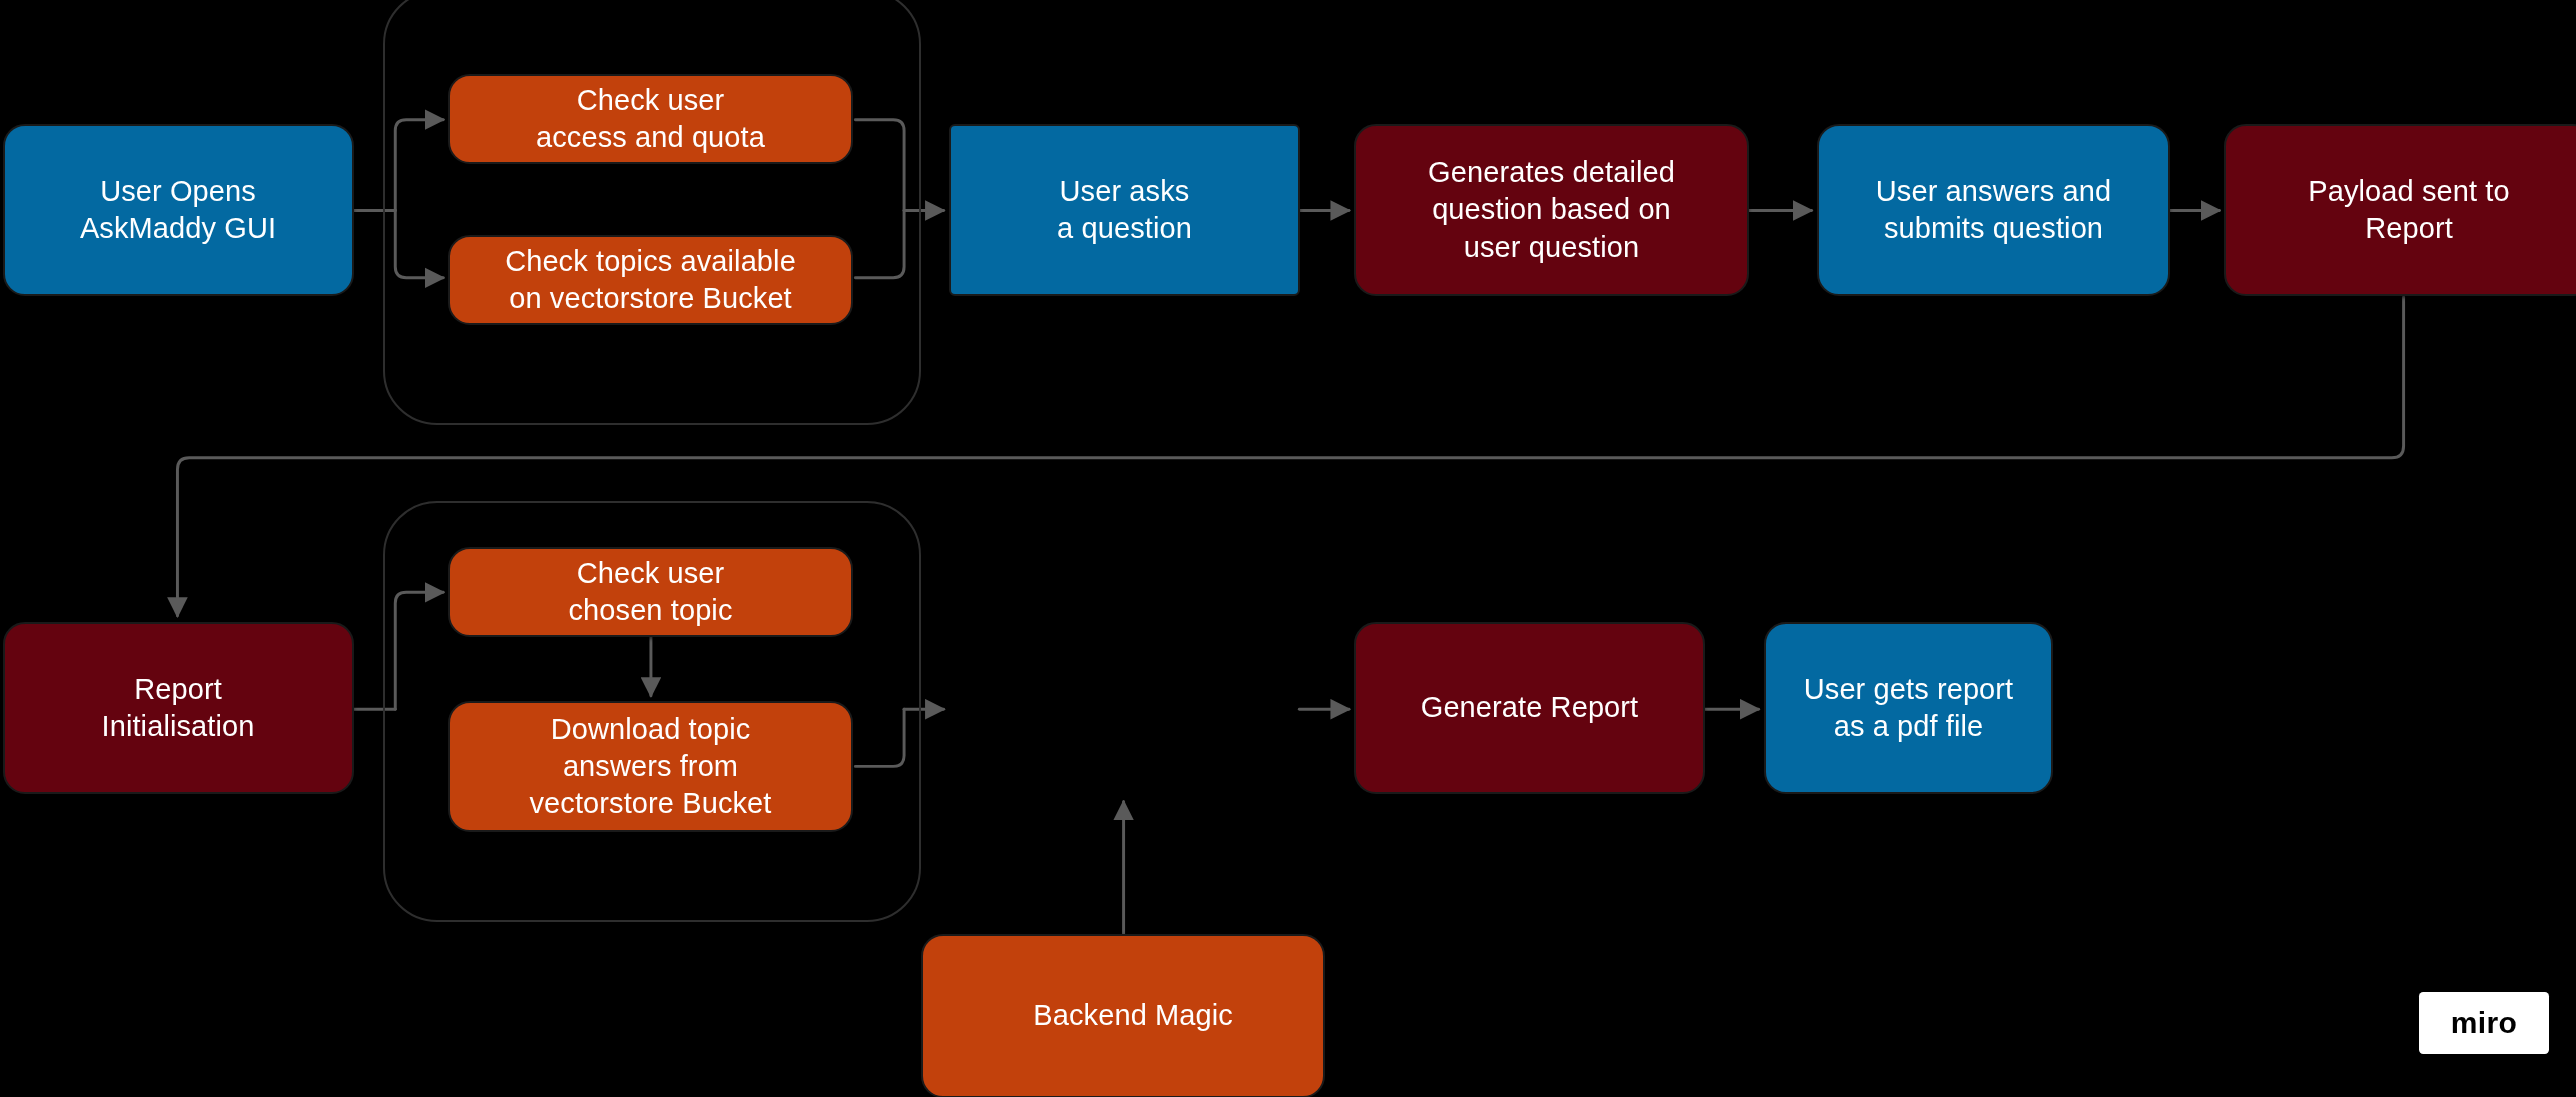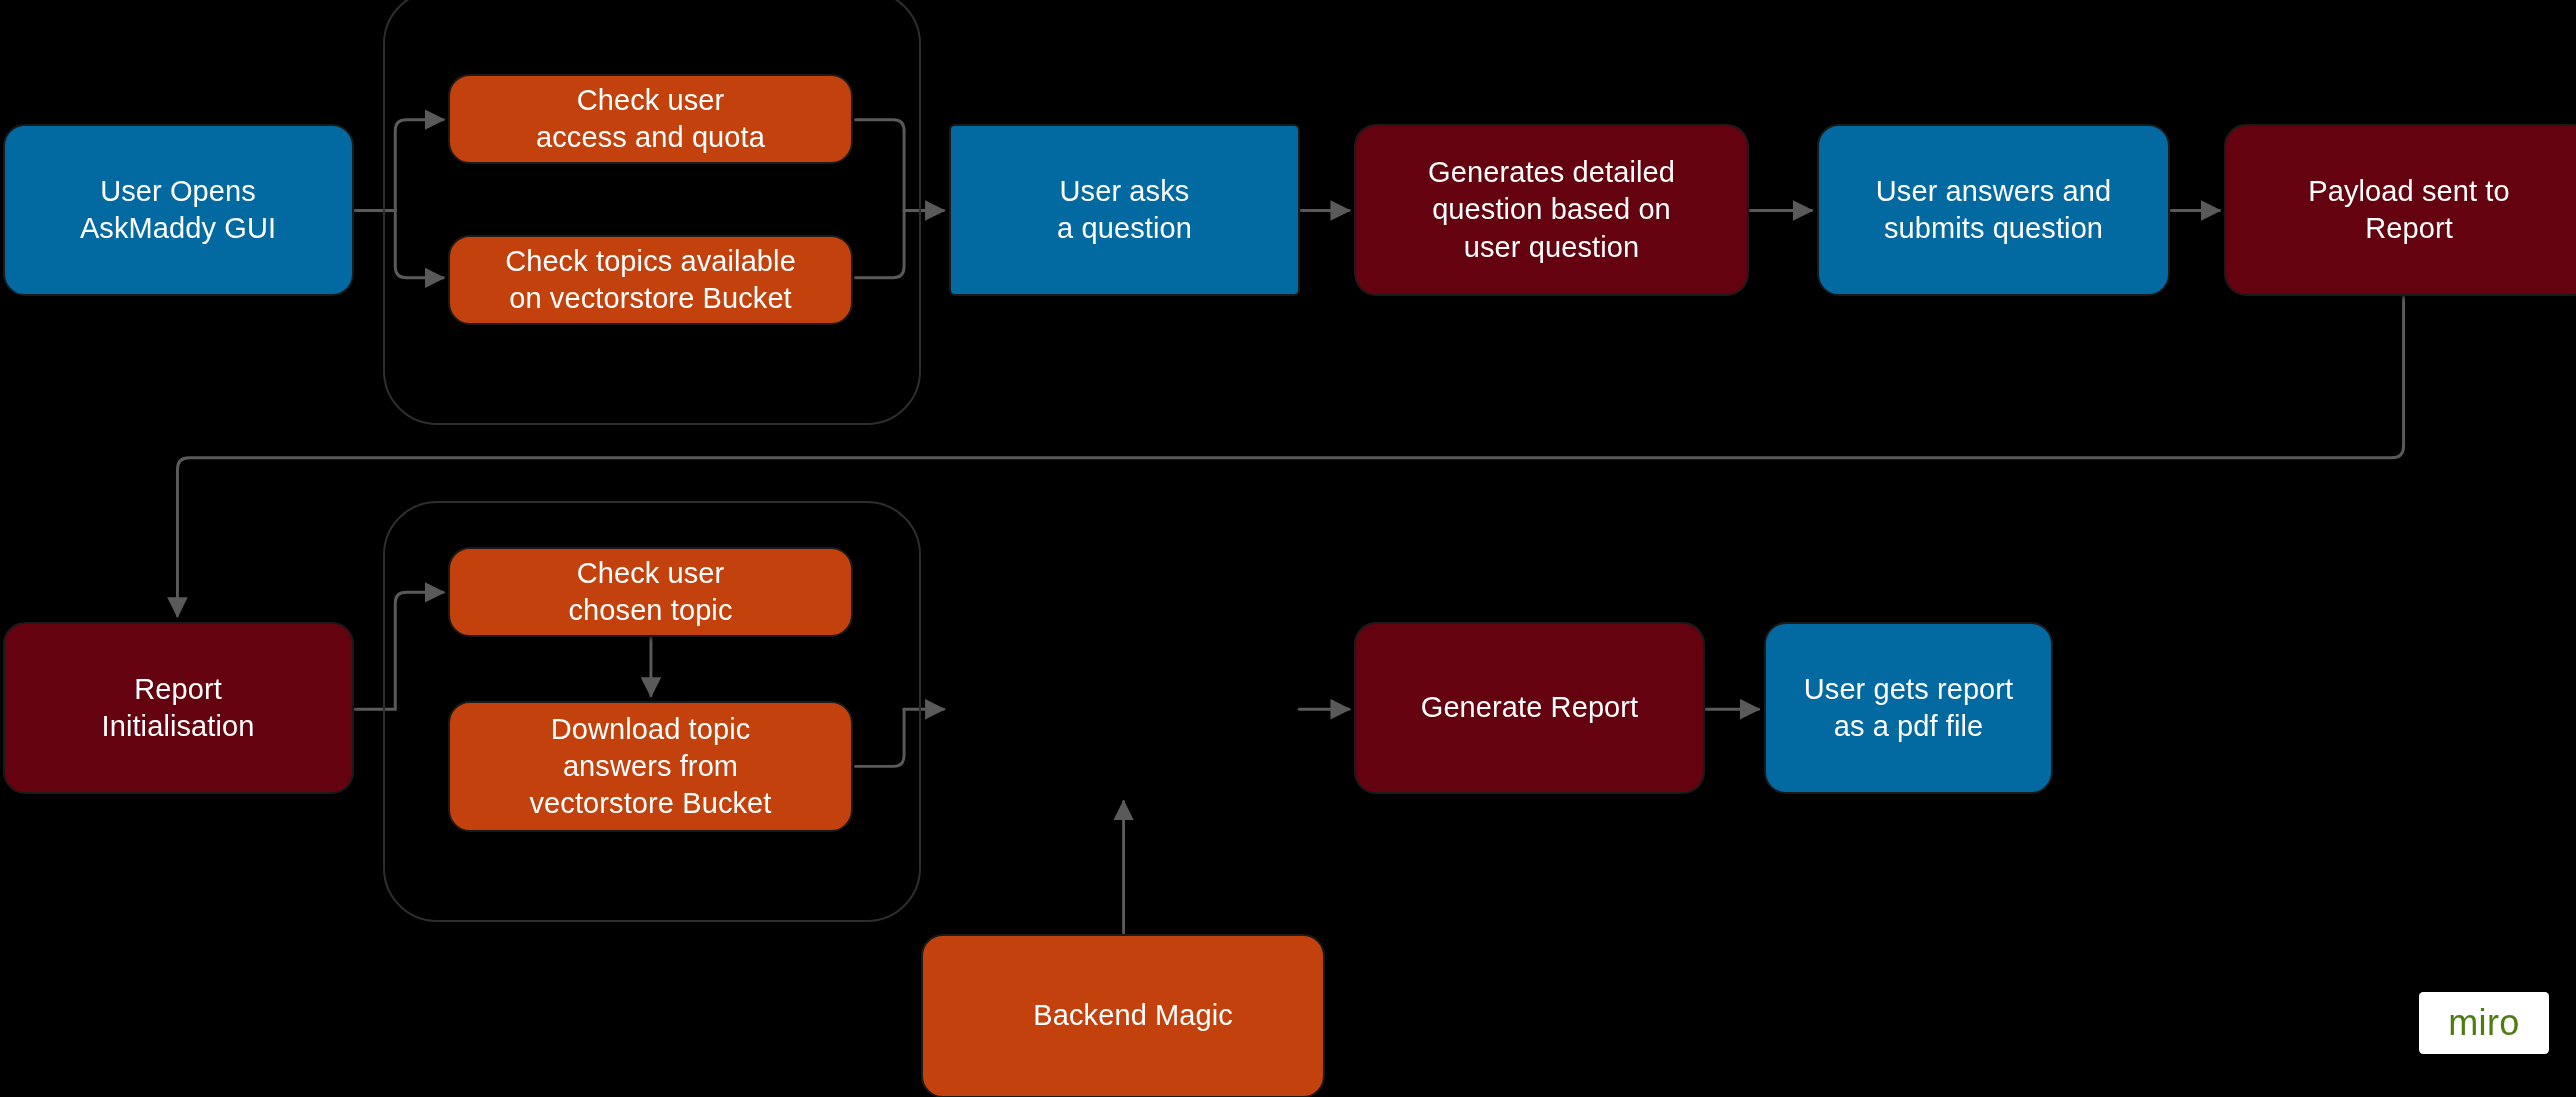--- a/index.html
+++ b/index.html
@@ -54,23 +54,23 @@
     background: transparent;
   }
 
   .miro-logo {
     position: absolute;
     background: #ffffff;
     border-radius: 4.2px;
     display: flex;
     align-items: center;
     justify-content: center;
-    color: #4d7c0f;
-    font-size: 36px;
-    font-weight: 400;
+    color: #000000;
+    font-size: 30px;
+    font-weight: 700;
     letter-spacing: 0.4px;
   }
 </style>
 </head>
 <body>
 
 <div id="board">
 
   <svg class="svg-layer" viewBox="0 0 3063 1305" xmlns="http://www.w3.org/2000/svg">
     <defs>

